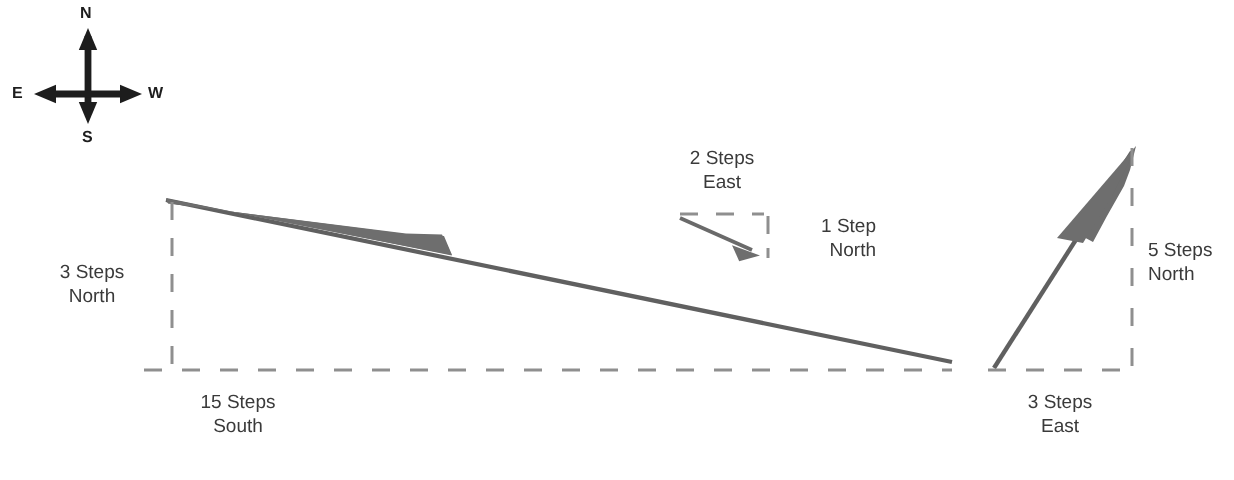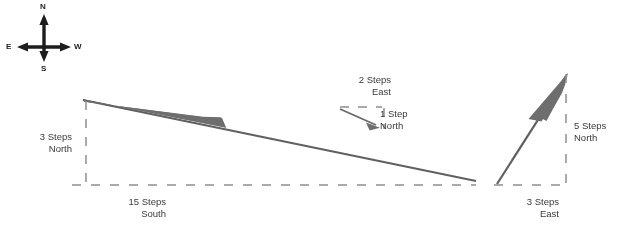--- a/index.html
+++ b/index.html
@@ -20,21 +20,21 @@
     left: 0;
     top: 0;
     width: 617px;
     height: 225px;
   }
   .lbl {
     position: absolute;
     color: #3a3a3a;
     font-size: 9.5px;
     line-height: 11.5px;
-    text-align: right;
+    text-align: center;
     white-space: nowrap;
     font-family: "Liberation Sans", sans-serif;
   }
   .compass-lbl {
     position: absolute;
     color: #1d1d1d;
     font-size: 8px;
     font-weight: 600;
     line-height: 8px;
     font-family: "Liberation Sans", sans-serif;
@@ -103,31 +103,31 @@
   <div class="compass-lbl" style="left:40px; top:3px;">N</div>
   <div class="compass-lbl" style="left:41px; top:65px;">S</div>
   <div class="compass-lbl" style="left:6px; top:43px;">E</div>
   <div class="compass-lbl" style="left:74px; top:43px;">W</div>
 
   <div class="lbl" style="left:20px; top:131px; width:52px;">
     <div>3 Steps</div>
     <div>North</div>
   </div>
 
-  <div class="lbl" style="left:104px; top:196px; width:62px;">
+  <div class="lbl" style="left:88px; top:196px; width:62px;">
     <div>15 Steps</div>
     <div>South</div>
   </div>
 
   <div class="lbl" style="left:331px; top:74px; width:60px;">
     <div>2 Steps</div>
     <div>East</div>
   </div>
 
-  <div class="lbl" style="left:380px; top:108px; width:46px; text-align:left;">
+  <div class="lbl" style="left:392px; top:108px; width:46px; text-align:right;">
     <div>1 Step</div>
     <div>North</div>
   </div>
 
   <div class="lbl" style="left:574px; top:120px; width:44px; text-align:left;">
     <div>5 Steps</div>
     <div>North</div>
   </div>
 
   <div class="lbl" style="left:501px; top:196px; width:58px;">

